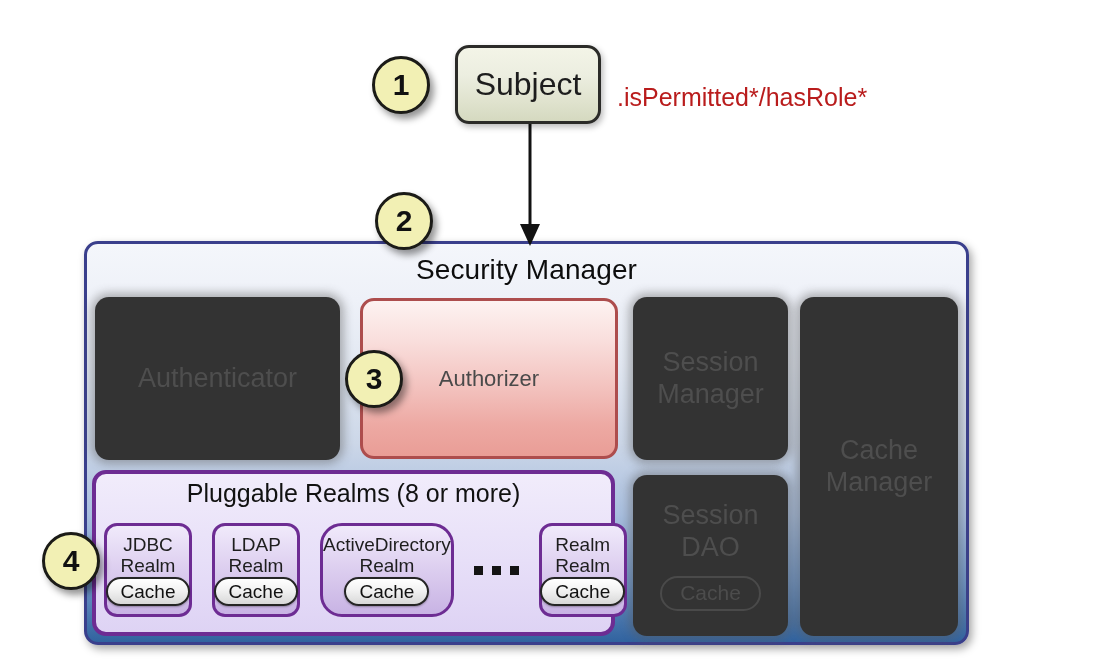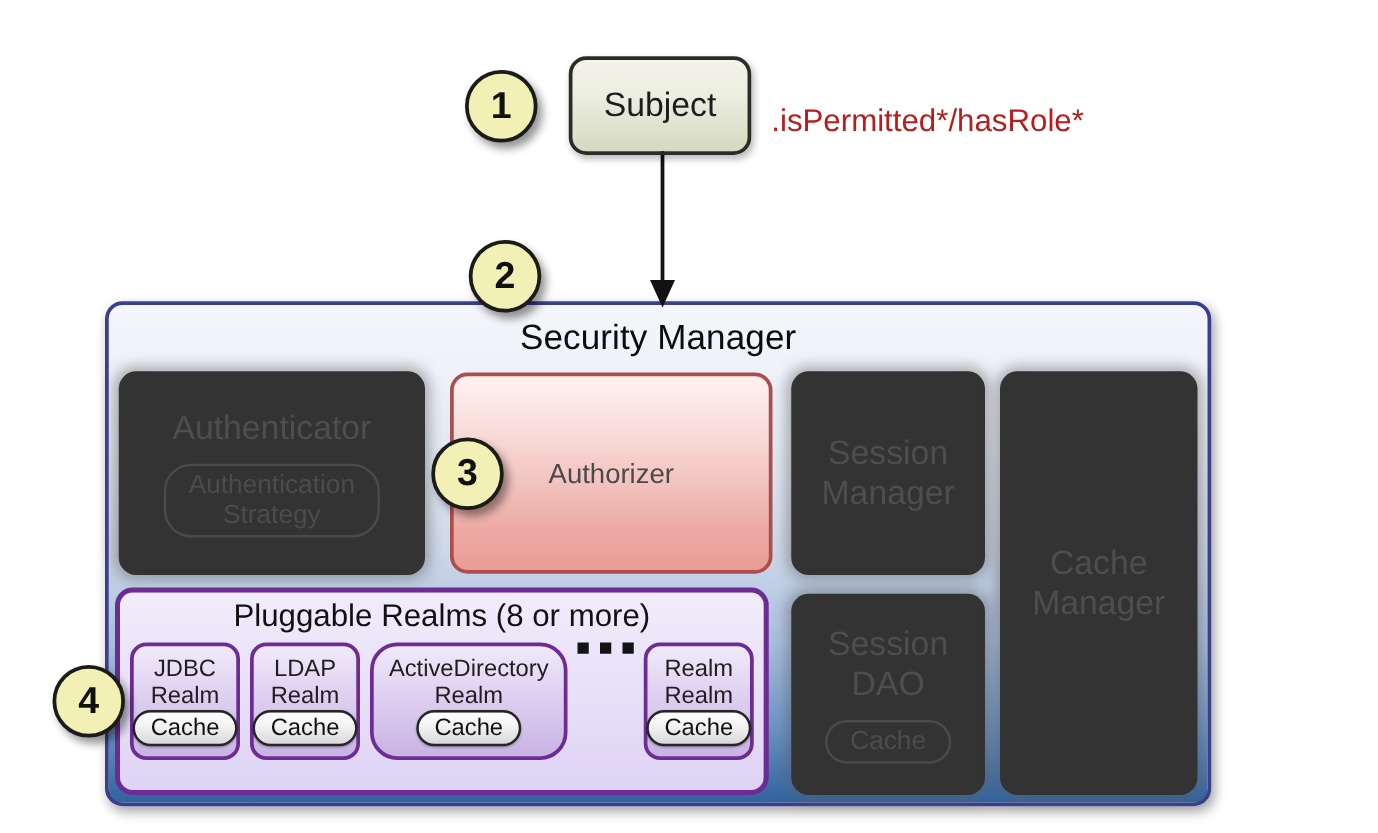--- a/index.html
+++ b/index.html
@@ -46,21 +46,21 @@
     top: 45px;
     width: 146px;
     height: 79px;
     border: 3px solid #2b2b28;
     border-radius: 14px;
     box-sizing: border-box;
     background: linear-gradient(to bottom, #f3f4e7 0%, #eceee0 38%, #dfe2cd 75%, #d5d9c0 100%);
     display: flex;
     align-items: center;
     justify-content: center;
-    font-size: 27px;
+    font-size: 32px;
     color: #1d1d1d;
     box-shadow: 2px 3px 6px rgba(0,0,0,0.28);
     z-index: 30;
   }
 
   #method-label {
     position: absolute;
     left: 617px;
     top: 83px;
     font-size: 25px;
@@ -191,22 +191,22 @@
     color: #111111;
   }
 
   #realms-row {
     position: absolute;
     left: 8px;
     top: 40px;
     right: 8px;
     bottom: 6px;
     display: flex;
-    align-items: flex-start;
-    gap: 8px;
+    align-items: center;
+    gap: 20px;
   }
 
   .realm {
     box-sizing: border-box;
     border: 3px solid #6d2c93;
     border-radius: 13px;
     background: linear-gradient(to bottom, #f0eafb 0%, #ded0f0 45%, #c8b3e4 100%);
     display: flex;
     flex-direction: column;
     align-items: center;
@@ -266,24 +266,20 @@
   </svg>
 
   <div class="badge" style="left:375px; top:192px;">2</div>
 
   <div id="security-manager">
     <div id="sm-title">Security Manager</div>
   </div>
 
   <div class="dim-box" style="left:95px; top:297px; width:245px; height:163px;">
     <span class="line">Authenticator</span>
-    <div class="dim-pill">
-      <span class="line">Authentication</span>
-      <span class="line">Strategy</span>
-    </div>
   </div>
 
   <div id="authorizer-box">
     <span>Authorizer</span>
   </div>
 
   <div class="badge" style="left:345px; top:350px;">3</div>
 
   <div class="dim-box" style="left:633px; top:297px; width:155px; height:163px;">
     <span class="line">Session</span>

